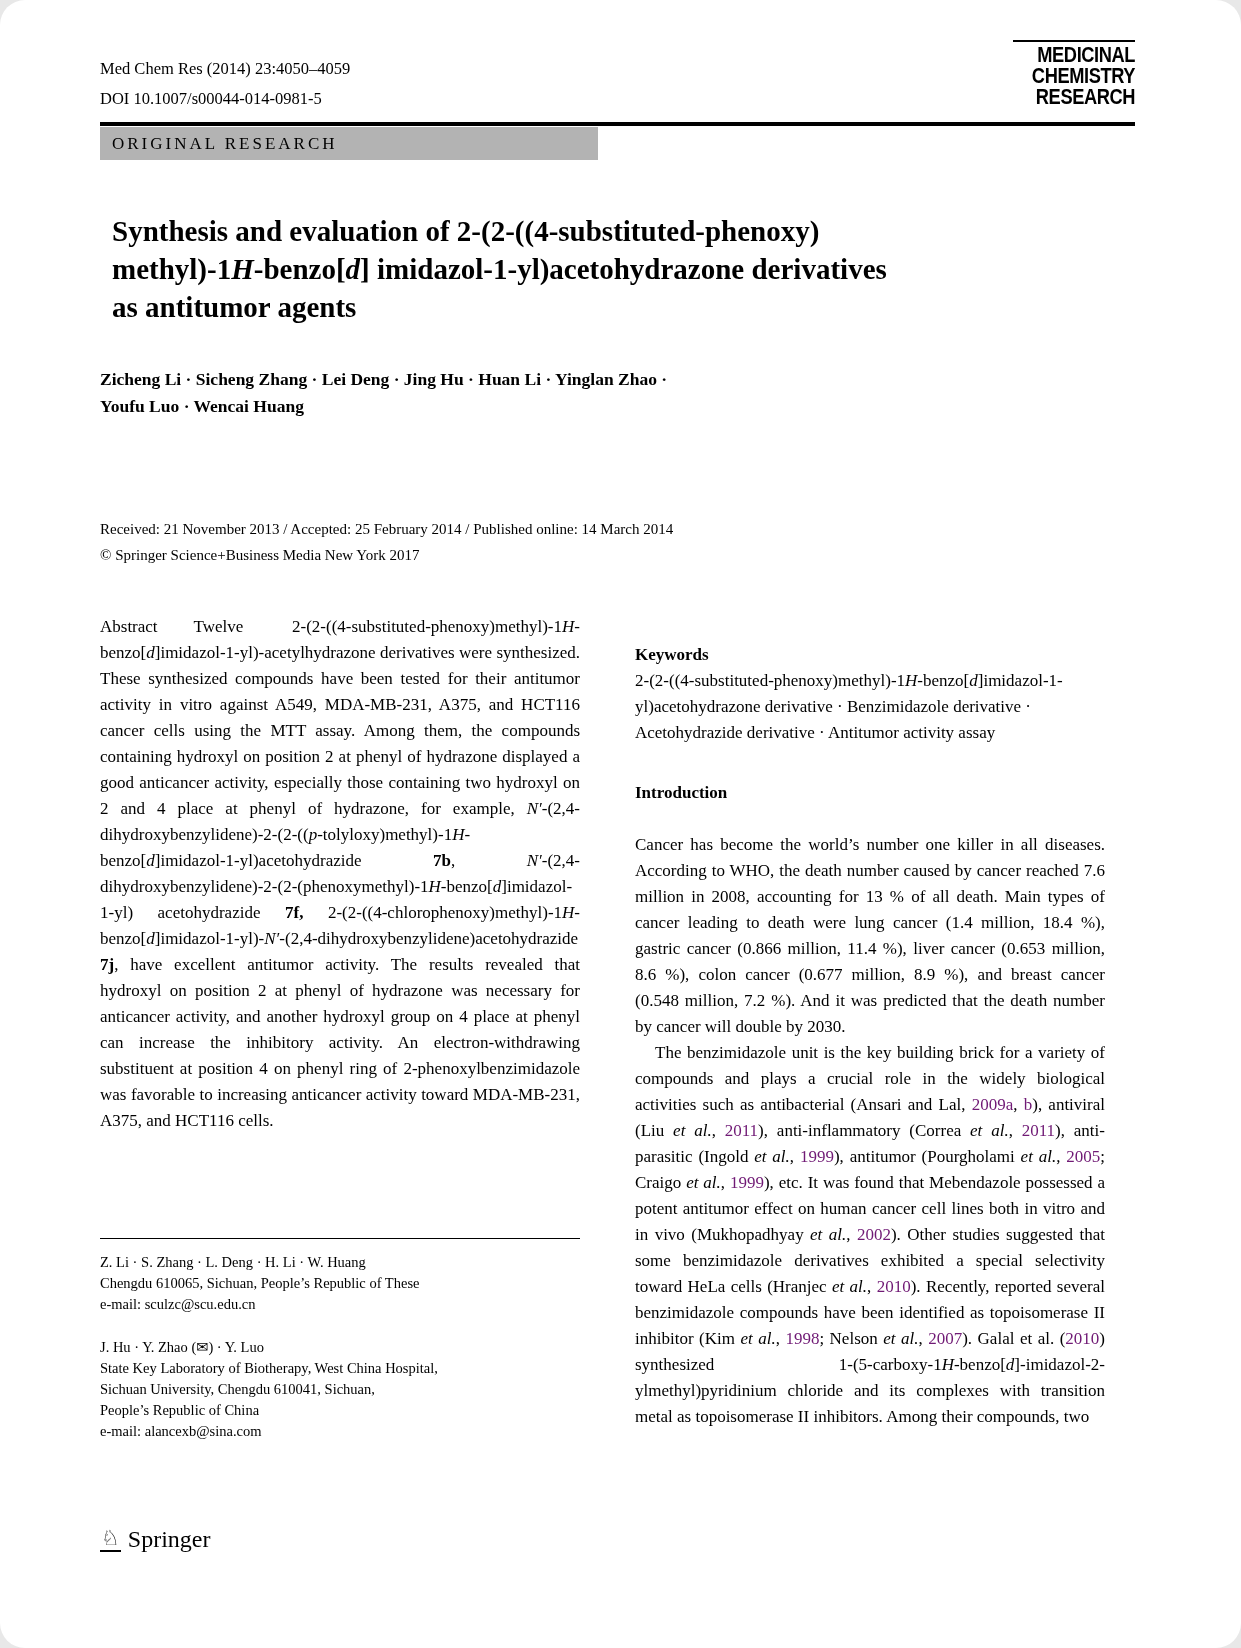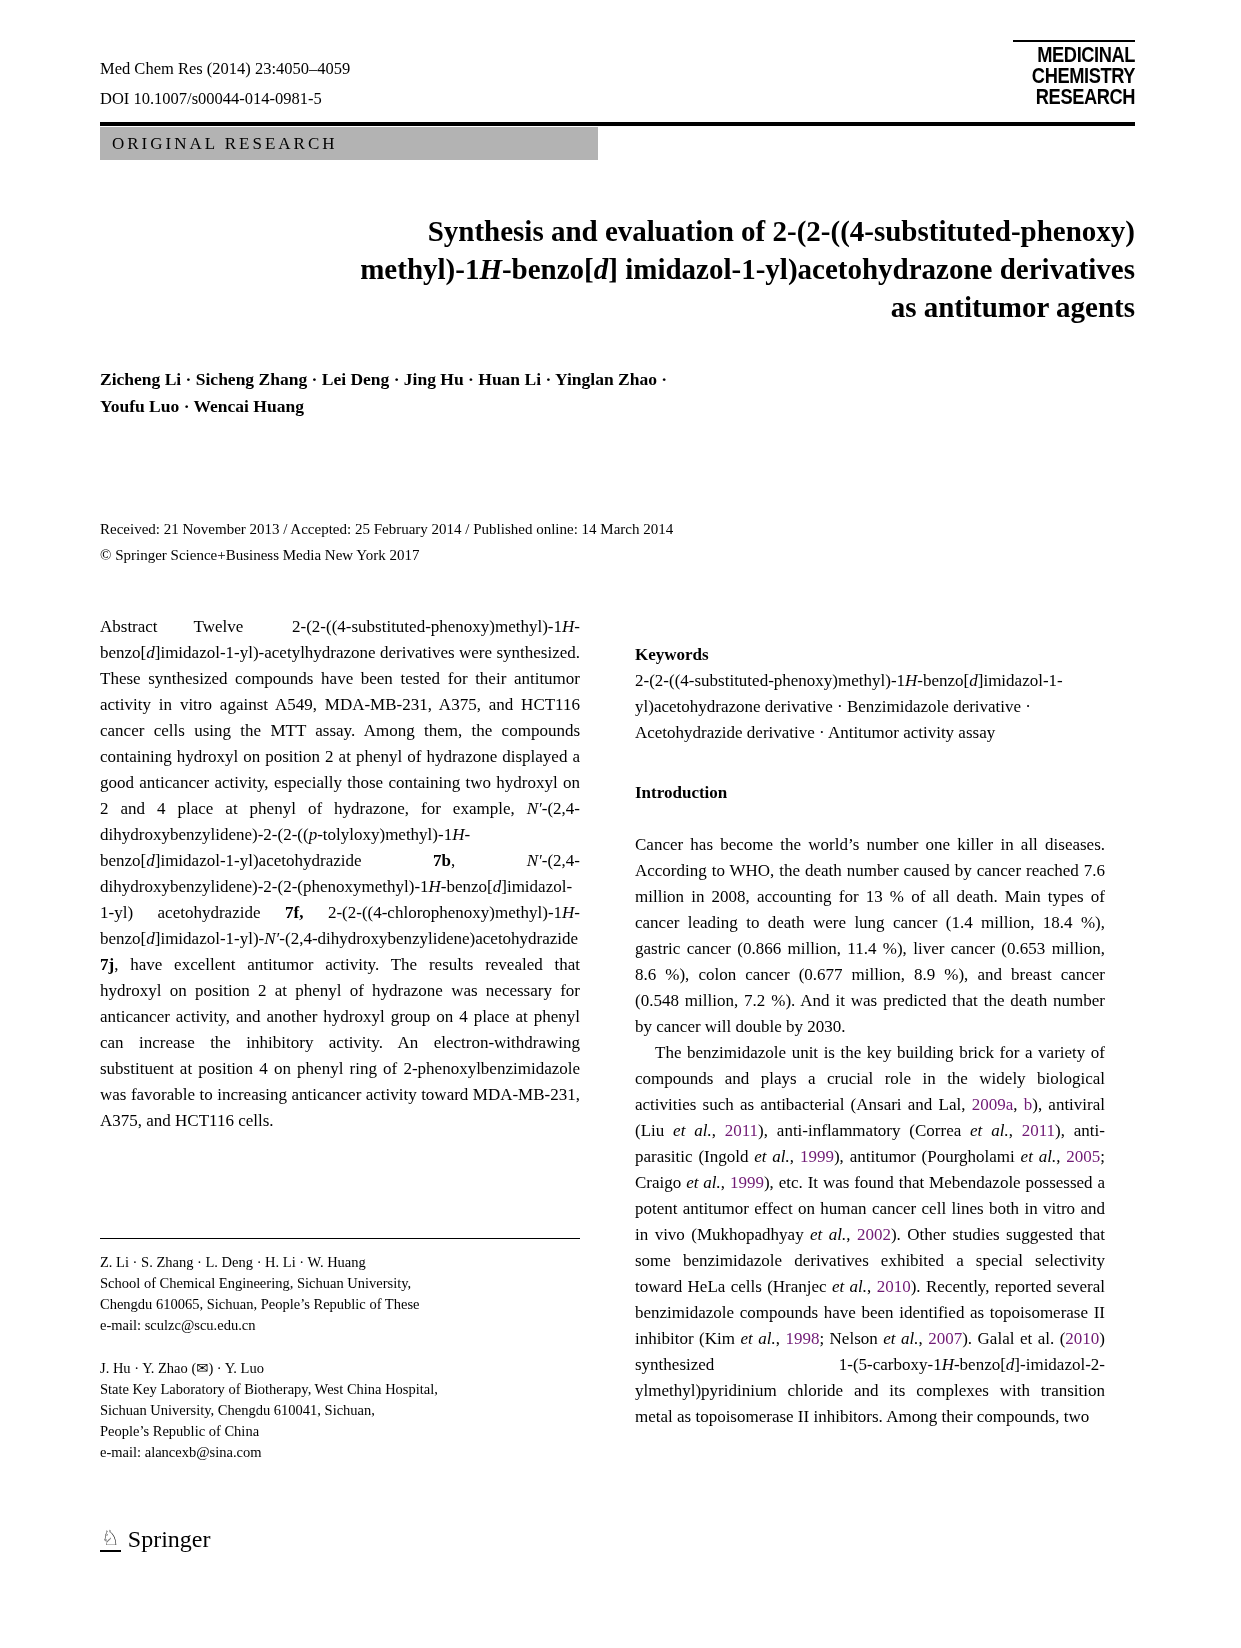--- a/index.html
+++ b/index.html
@@ -5,20 +5,21 @@
   * { box-sizing: border-box; }
   html, body { margin: 0; padding: 0; background: #e8e8e8; }
   .page {
     position: relative;
     width: 1241px;
     height: 1648px;
     background: #ffffff;
     font-family: "Liberation Serif", serif;
     color: #000;
     overflow: hidden;
+    border-radius: 25px;
   }
   .content {
     position: absolute;
     left: 100px;
     top: 0;
     width: 1035px;
   }
 
   
   .hdr-row {
@@ -69,21 +70,20 @@
     font-size: 17px;
     letter-spacing: 3px;
   }
 
   
   h1.title {
     margin: 52px 0 0 12px;
     font-size: 29px;
     font-weight: 700;
     line-height: 38px;
-    text-align: right;
   }
   .authors {
     margin-top: 40px;
     font-size: 17.5px;
     font-weight: 700;
     line-height: 27px;
   }
   .dates {
     margin-top: 96px;
     font-size: 15px;
@@ -194,21 +194,20 @@
 
     <div class="cols">
 
       <div class="col-left">
         <p class="bodytext justify"><span class="label">Abstract</span><span>Twelve 2-(2-((4-substituted-phenoxy)methyl)-1</span><span class="i">H</span><span>-benzo[</span><span class="i">d</span><span>]imidazol-1-yl)-acetylhydrazone derivatives were synthesized. These synthesized compounds have been tested for their antitumor activity in vitro against A549, MDA-MB-231, A375, and HCT116 cancer cells using the MTT assay. Among them, the compounds containing hydroxyl on position 2 at phenyl of hydrazone displayed a good anticancer activity, especially those containing two hydroxyl on 2 and 4 place at phenyl of hydrazone, for example, </span><span class="i">N′</span><span>-(2,4-dihydroxybenzylidene)-2-(2-((</span><span class="i">p</span><span>-tolyloxy)methyl)-1</span><span class="i">H</span><span>-benzo[</span><span class="i">d</span><span>]imidazol-1-yl)acetohydrazide </span><span class="b">7b</span><span>, </span><span class="i">N′</span><span>-(2,4-dihydroxybenzylidene)-2-(2-(phenoxymethyl)-1</span><span class="i">H</span><span>-benzo[</span><span class="i">d</span><span>]imidazol-1-yl) acetohydrazide </span><span class="b">7f,</span><span> 2-(2-((4-chlorophenoxy)methyl)-1</span><span class="i">H</span><span>-benzo[</span><span class="i">d</span><span>]imidazol-1-yl)-</span><span class="i">N′</span><span>-(2,4-dihydroxybenzylidene)acetohydrazide </span><span class="b">7j</span><span>, have excellent antitumor activity. The results revealed that hydroxyl on position 2 at phenyl of hydrazone was necessary for anticancer activity, and another hydroxyl group on 4 place at phenyl can increase the inhibitory activity. An electron-withdrawing substituent at position 4 on phenyl ring of 2-phenoxylbenzimidazole was favorable to increasing anticancer activity toward MDA-MB-231, A375, and HCT116 cells.</span></p>
 
         <div class="foot-divider"></div>
 
         <div class="footnote">
           <div>Z. Li · S. Zhang · L. Deng · H. Li · W. Huang</div>
-          <div>School of Chemical Engineering, Sichuan University,</div>
           <div>Chengdu 610065, Sichuan, People’s Republic of These</div>
           <div>e-mail: sculzc@scu.edu.cn</div>
         </div>
 
         <div class="footnote second">
           <div>J. Hu · Y. Zhao (✉) · Y. Luo</div>
           <div>State Key Laboratory of Biotherapy, West China Hospital,</div>
           <div>Sichuan University, Chengdu 610041, Sichuan,</div>
           <div>People’s Republic of China</div>
           <div>e-mail: alancexb@sina.com</div>

